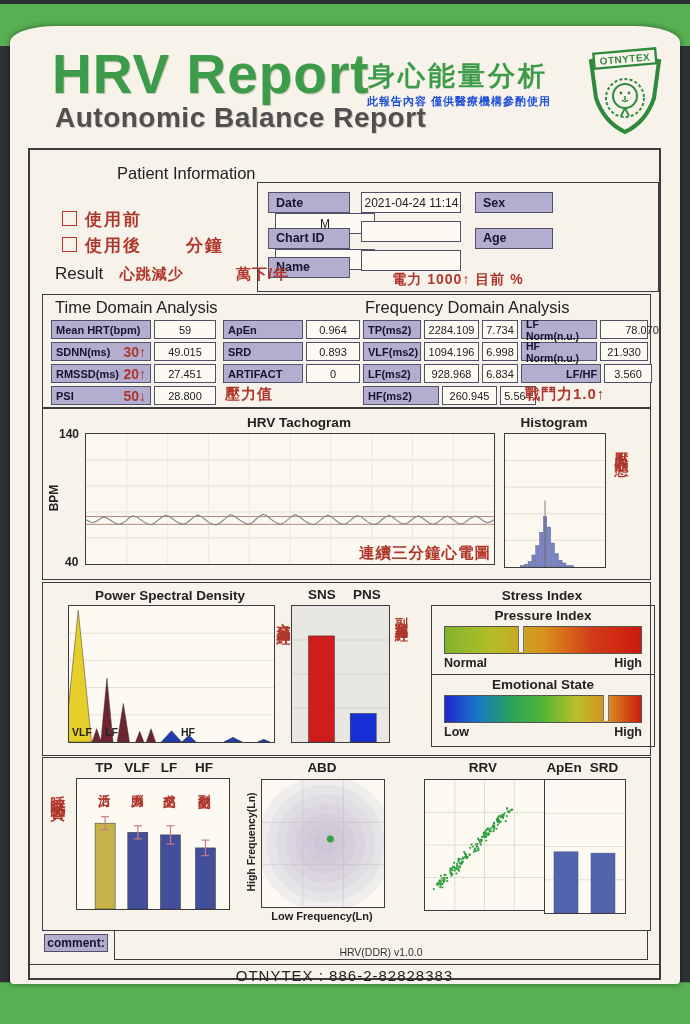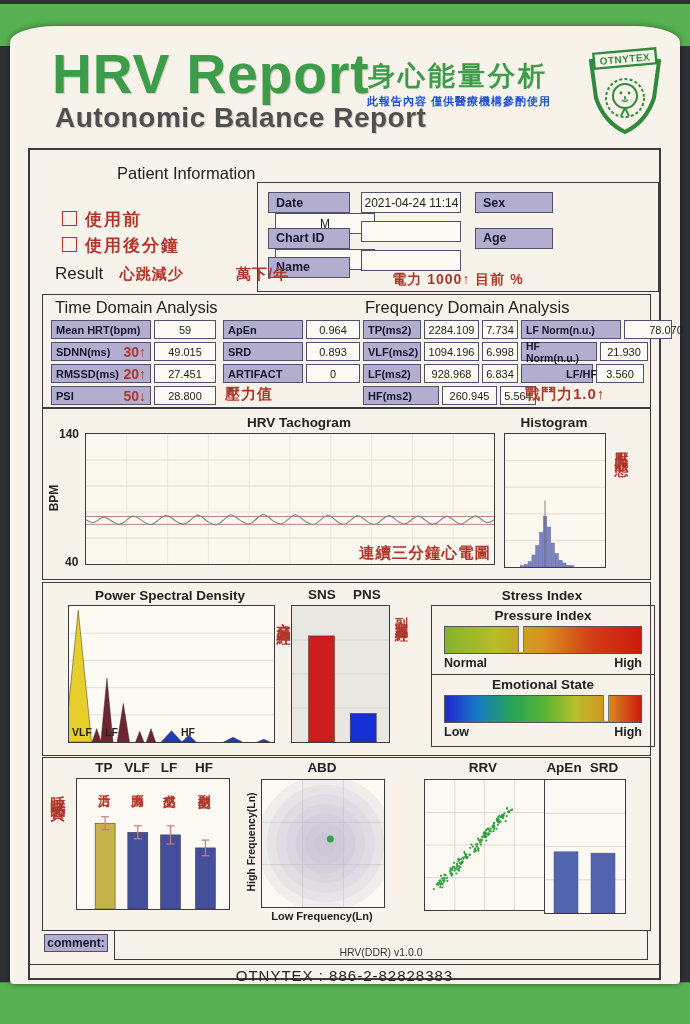--- a/index.html
+++ b/index.html
@@ -87,21 +87,21 @@
           <span class="val pf-val" style="width:100px;margin-left:7px;"></span>
         </div>
         <div class="pf-row" style="left:10px;top:67px;">
           <span class="lab pf-lab" style="width:82px;">Name</span>
           <span class="val pf-val" style="width:100px;margin-left:7px;"></span>
         </div>
         <div class="abs note-red" style="left:0;top:88px;width:100%;text-align:center;font-size:14px;">電力 1000↑  目前        %</div>
       </div>
 
       <div class="abs cbline" style="left:32px;top:58px;"><span class="cbx"></span><span>使用前</span></div>
-      <div class="abs cbline" style="left:32px;top:84px;"><span class="cbx"></span><span>使用後</span><span style="">分鐘</span></div>
+      <div class="abs cbline" style="left:32px;top:84px;"><span class="cbx"></span><span>使用後</span><span style="margin-left:44px;">分鐘</span></div>
 
       <div class="abs" style="left:25px;top:114px;">
         <span style="font-size:17px;color:#222;">Result</span>
         <span class="note-red" style="margin-left:12px;font-size:15px;">心跳減少</span>
         <span class="note-red" style="margin-left:48px;font-size:15px;">萬下/年</span>
       </div>
 
       <div class="box" style="left:12px;top:144px;width:607px;height:112px;">
         <div class="abs sect-title" style="left:12px;top:3px;">Time Domain Analysis</div>
         <div class="abs sect-title" style="left:322px;top:3px;">Frequency Domain Analysis</div>
@@ -164,29 +164,29 @@
             <span class="val" style="width:55px;">928.968</span>
             <span class="val" style="width:36px;">6.834</span>
           </div>
         <div class="row" style="left:320px;top:91px;">
             <span class="lab" style="width:76px;">HF(ms2)</span>
             <span class="val" style="width:55px;">260.945</span>
             <span class="val" style="width:36px;">5.564</span>
           </div>
 
         <div class="row" style="left:478px;top:25px;">
-            <span class="lab" style="width:100px;font-size:10.5px;">LF Norm(n.u.)</span>
+            <span class="lab" style="width:76px;font-size:10.5px;">LF Norm(n.u.)</span>
             <span class="val" style="width:48px;padding-left:36px;">78.070</span>
           </div>
         <div class="row" style="left:478px;top:47px;">
             <span class="lab" style="width:76px;font-size:10.5px;">HF Norm(n.u.)</span>
             <span class="val" style="width:48px;">21.930</span>
           </div>
         <div class="row" style="left:478px;top:69px;">
-            <span class="lab" style="width:72px;padding-left:44px;">LF/HF</span>
+            <span class="lab" style="width:80px;padding-left:44px;">LF/HF</span>
             <span class="val" style="width:48px;">3.560</span>
           </div>
         <div class="abs note-red" style="left:482px;top:90px;">戰鬥力1.0↑</div>
       </div>
 
       <div class="box" style="left:12px;top:258px;width:607px;height:170px;">
         <div class="ctitle" style="left:250px;top:6px;padding-left:12px;">HRV Tachogram</div>
         <div class="axlab" style="left:16px;top:18px;">140</div>
         <div class="axlab" style="left:22px;top:146px;">40</div>
         <div class="axlab" style="left:-2px;top:82px;transform:rotate(-90deg);">BPM</div>

